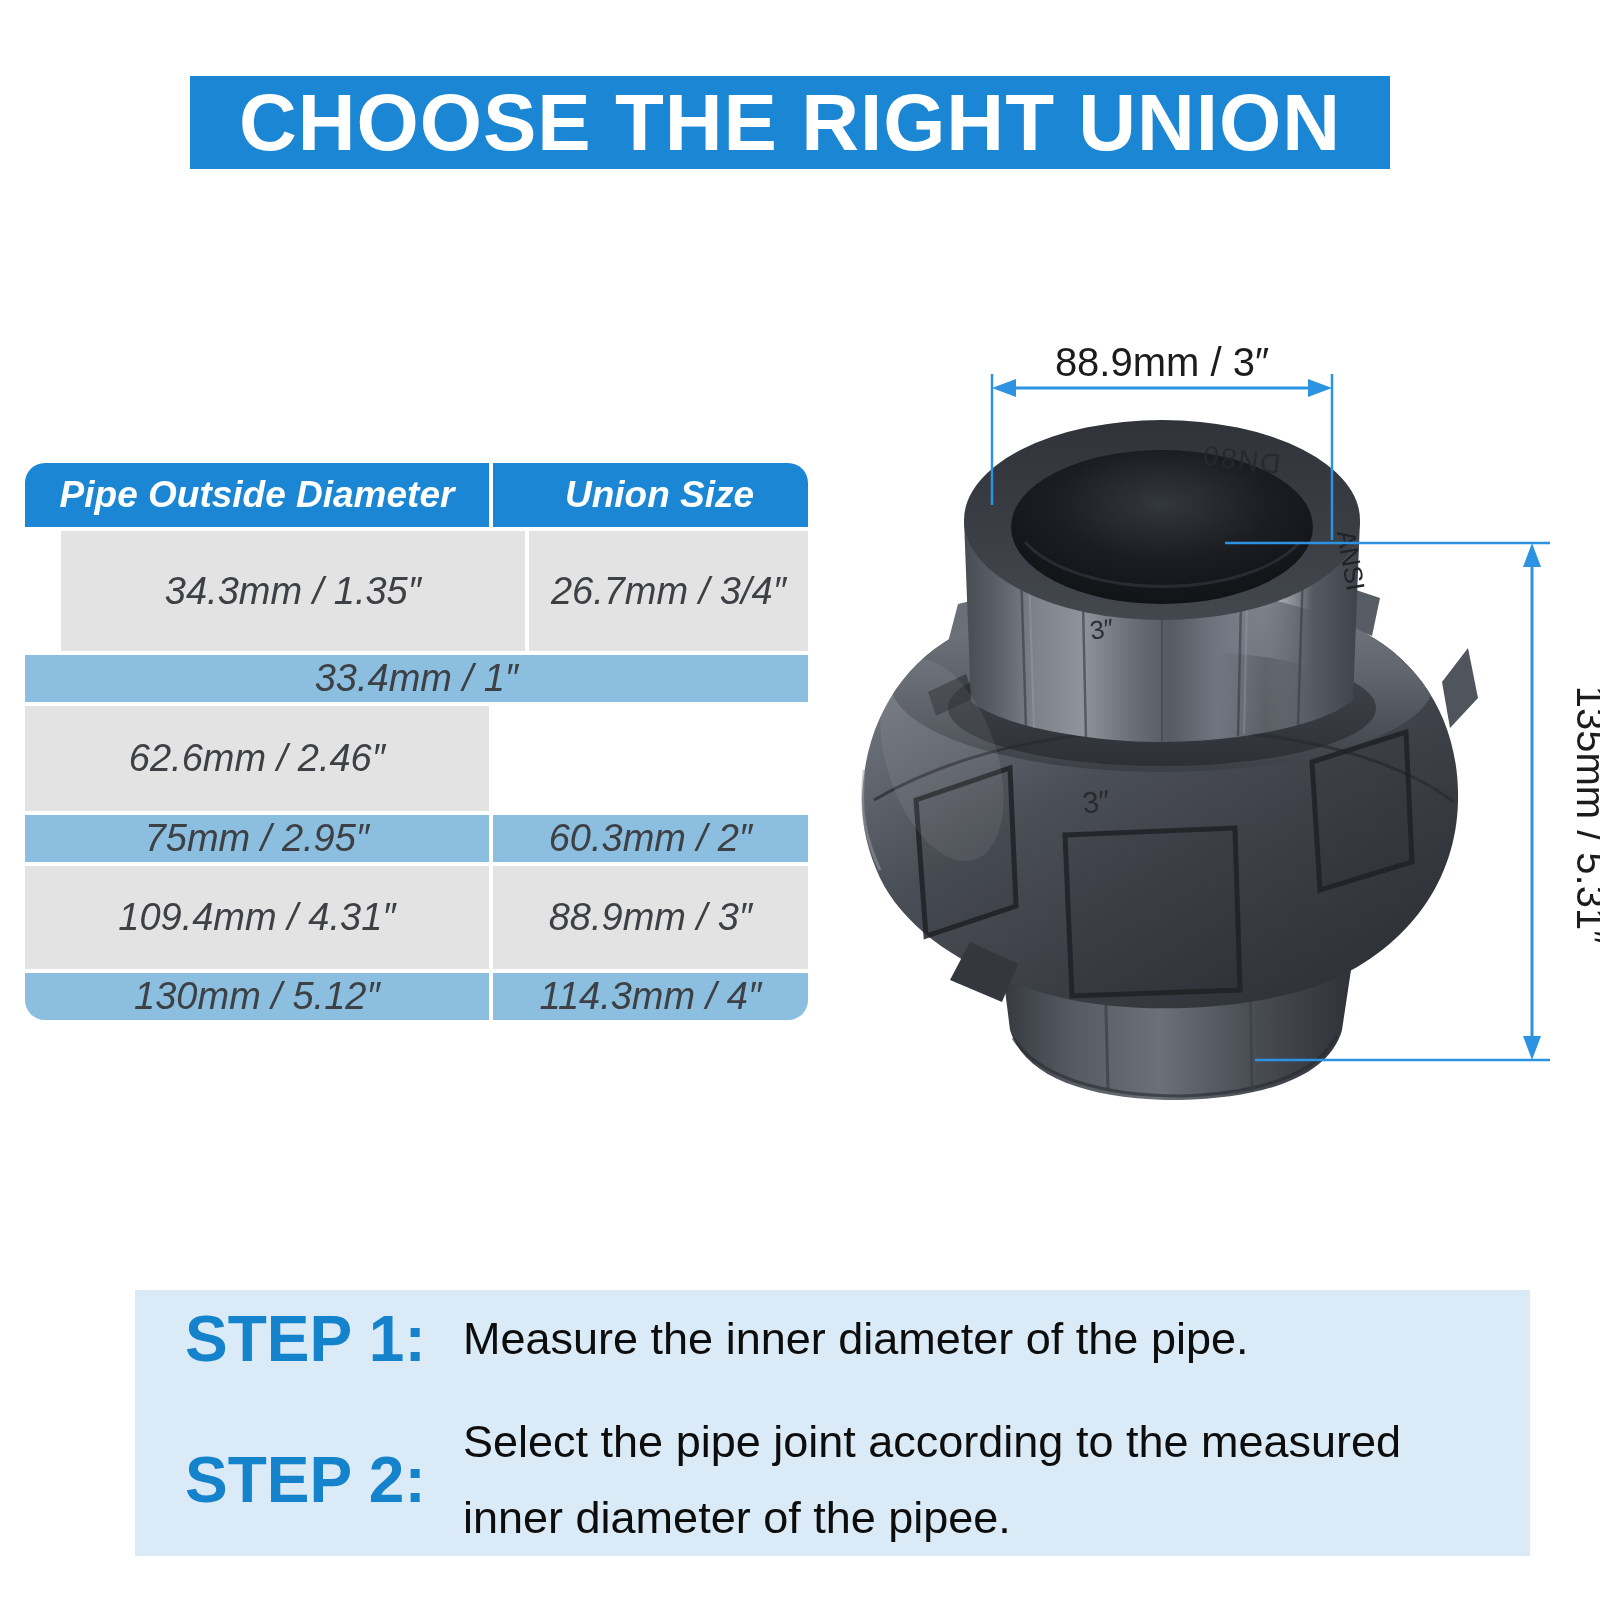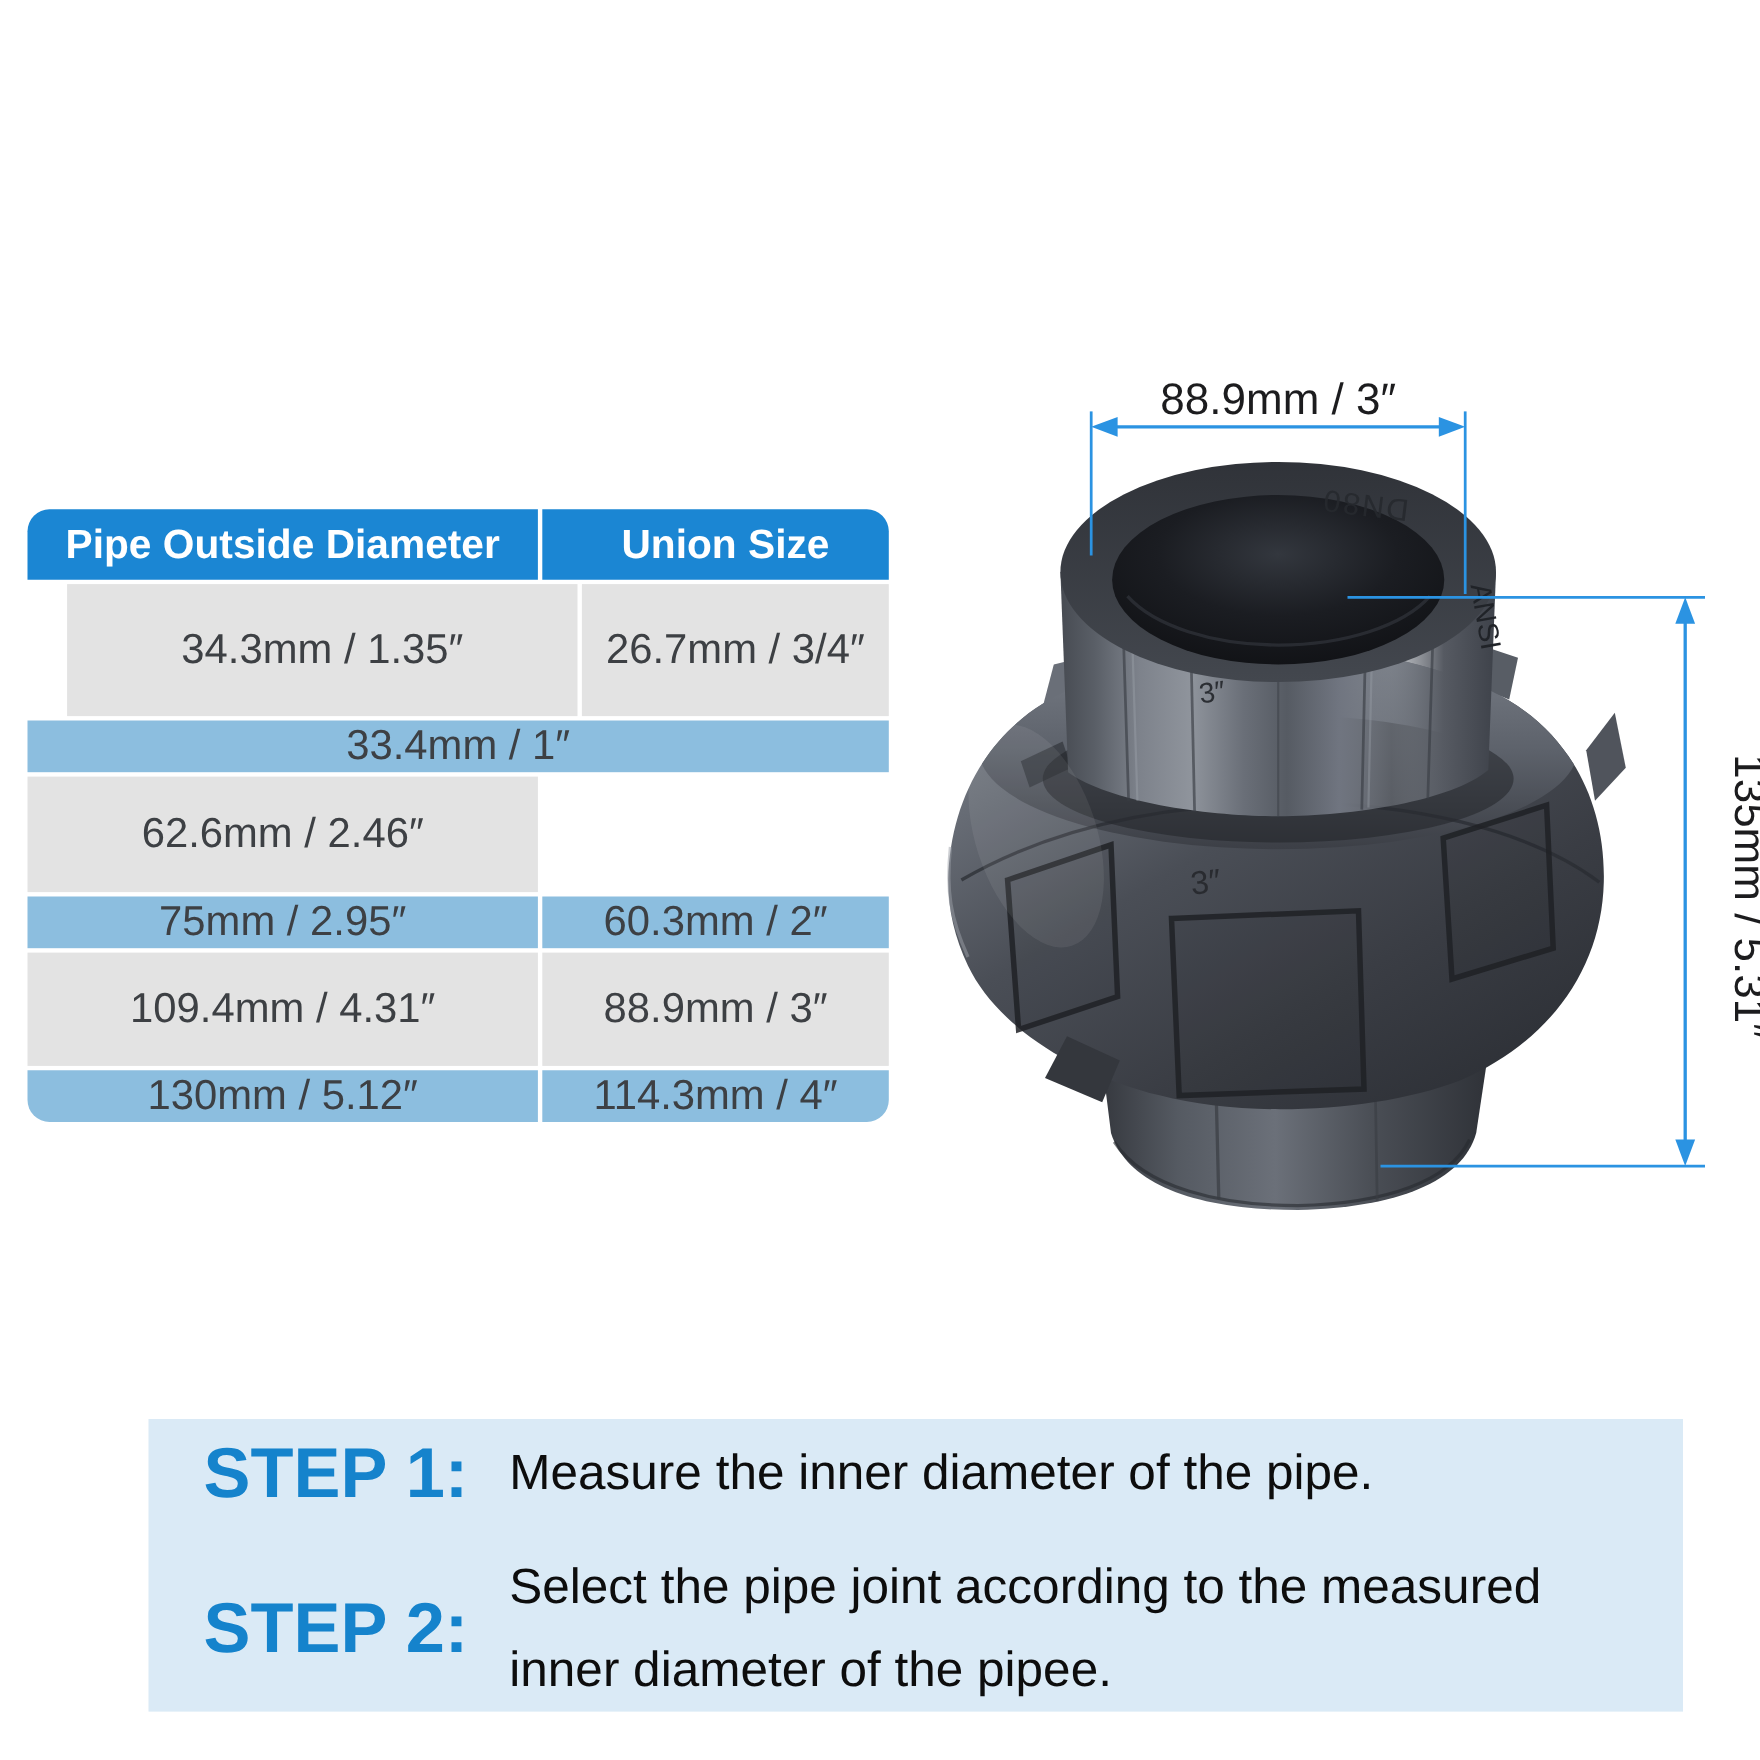--- a/index.html
+++ b/index.html
@@ -9,21 +9,21 @@
   
   .title-bar{
     position:absolute;left:190px;top:76px;width:1200px;height:93px;
     background:#1b86d3;display:flex;align-items:center;justify-content:center;
   }
   .title-bar h1{
     margin:0;color:#ffffff;font-size:80px;font-weight:700;letter-spacing:1px;white-space:nowrap;
   }
 
   
-  .size-table{position:absolute;left:25px;top:463px;width:783px;display:flex;flex-direction:column;gap:4px;}
+  .size-table{position:absolute;left:25px;top:463px;width:783px;display:flex;flex-direction:column;gap:4px;font-style:italic;}
   .band{display:flex;gap:4px;}
   .band .cell{display:flex;align-items:center;justify-content:center;font-size:38px;color:#3d4044;}
   .band .c1{width:464px;}
   .band .c2{flex:1;}
   .band.hd{height:64px;}
   .band.hd .cell{background:#1b86d3;color:#ffffff;font-weight:700;font-size:37px;}
   .band.hd .c1{border-radius:20px 0 0 0;}
   .band.hd .c2{border-radius:0 20px 0 0;padding-left:18px;}
   .band.gray .cell{background:#e3e3e3;}
   .band.blue .cell{background:#8cbedf;}
@@ -51,20 +51,23 @@
   }
   .step-text{
     flex:1;max-width:1040px;color:#0d0d0d;font-size:45px;line-height:76px;
   }
 </style>
 </head>
 <body>
 
 <div id="stage">
 
+  <div class="title-bar">
+    <h1>CHOOSE THE RIGHT UNION</h1>
+  </div>
 
   <div class="size-table">
     <div class="band hd">
       <div class="cell c1">Pipe Outside Diameter</div>
       <div class="cell c2">Union Size</div>
     </div>
     <div class="band gray r1">
       <div class="cell c1">34.3mm / 1.35″</div>
       <div class="cell c2">26.7mm / 3/4″</div>
     </div>

